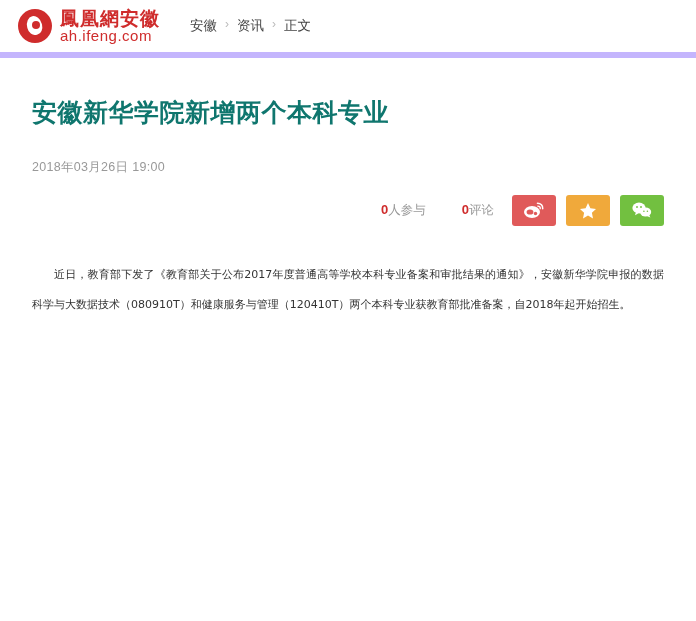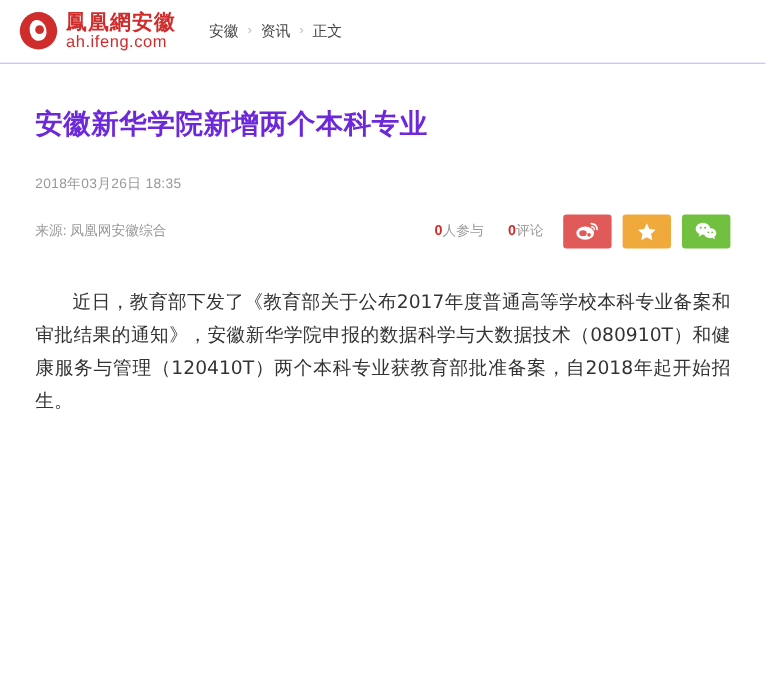--- a/index.html
+++ b/index.html
@@ -11,21 +11,21 @@
     height: 621px;
     background: #ffffff;
     font-family: "Liberation Sans", sans-serif;
     color: #222;
     overflow: hidden;
   }
 
   
   .site-header {
     height: 58px;
-    border-bottom: 1px solid #c4b5fd;
+    border-bottom: 6px solid #c4b5fd;
     display: flex;
     align-items: center;
     padding: 0 18px;
     box-sizing: border-box;
   }
   .logo {
     display: flex;
     align-items: center;
     gap: 8px;
   }
@@ -92,21 +92,21 @@
   }
 
   
   .article {
     padding: 0 32px;
     box-sizing: border-box;
   }
   .headline {
     font-size: 25px;
     font-weight: bold;
-    color: #6d28d9;
+    color: #0f766e;
     margin: 38px 0 0 0;
     font-family: "DejaVu Sans", sans-serif;
     letter-spacing: 0.5px;
   }
   .meta-date {
     margin-top: 30px;
     font-size: 12.5px;
     color: #999;
     letter-spacing: 0.3px;
   }
@@ -117,21 +117,21 @@
     height: 40px;
   }
   .source {
     font-size: 12.5px;
     color: #999;
   }
   .counters {
     margin-left: auto;
     display: flex;
     align-items: center;
-    gap: 22px;
+    gap: 36px;
     margin-right: 18px;
   }
   .counter {
     font-size: 12.5px;
     color: #999;
   }
   .counter b {
     color: #cf2c2c;
     font-weight: bold;
     font-size: 13px;
@@ -151,21 +151,21 @@
   }
   .share-weibo { background: #e05a5a; }
   .share-fav { background: #f0a93b; }
   .share-wechat { background: #72c040; }
   .share-btn svg { display: block; }
 
   .body-text {
     margin-top: 30px;
   }
   .body-text p {
-    font-size: 17px;
+    font-size: 11px;
     line-height: 30px;
     color: #333;
     margin: 0 0 22px 0;
     text-indent: 2em;
     text-align: justify;
     font-family: "DejaVu Sans", sans-serif;
   }
 </style>
 </head>
 <body>
@@ -184,24 +184,23 @@
     <a href="#">资讯</a>
     <span class="sep">›</span>
     <a href="#">正文</a>
   </div>
 </div>
 
 <div class="article">
 
   <h1 class="headline">安徽新华学院新增两个本科专业</h1>
 
-  <div class="meta-date">2018年03月26日  18:35</div>
+  <div class="meta-date">2018年03月26日  19:00</div>
 
   <div class="meta-row">
-    <div class="source">来源: 凤凰网安徽综合</div>
 
     <div class="counters">
       <div class="counter">
         <b>0</b><span>人参与</span>
       </div>
       <div class="counter">
         <b>0</b><span>评论</span>
       </div>
     </div>
 

